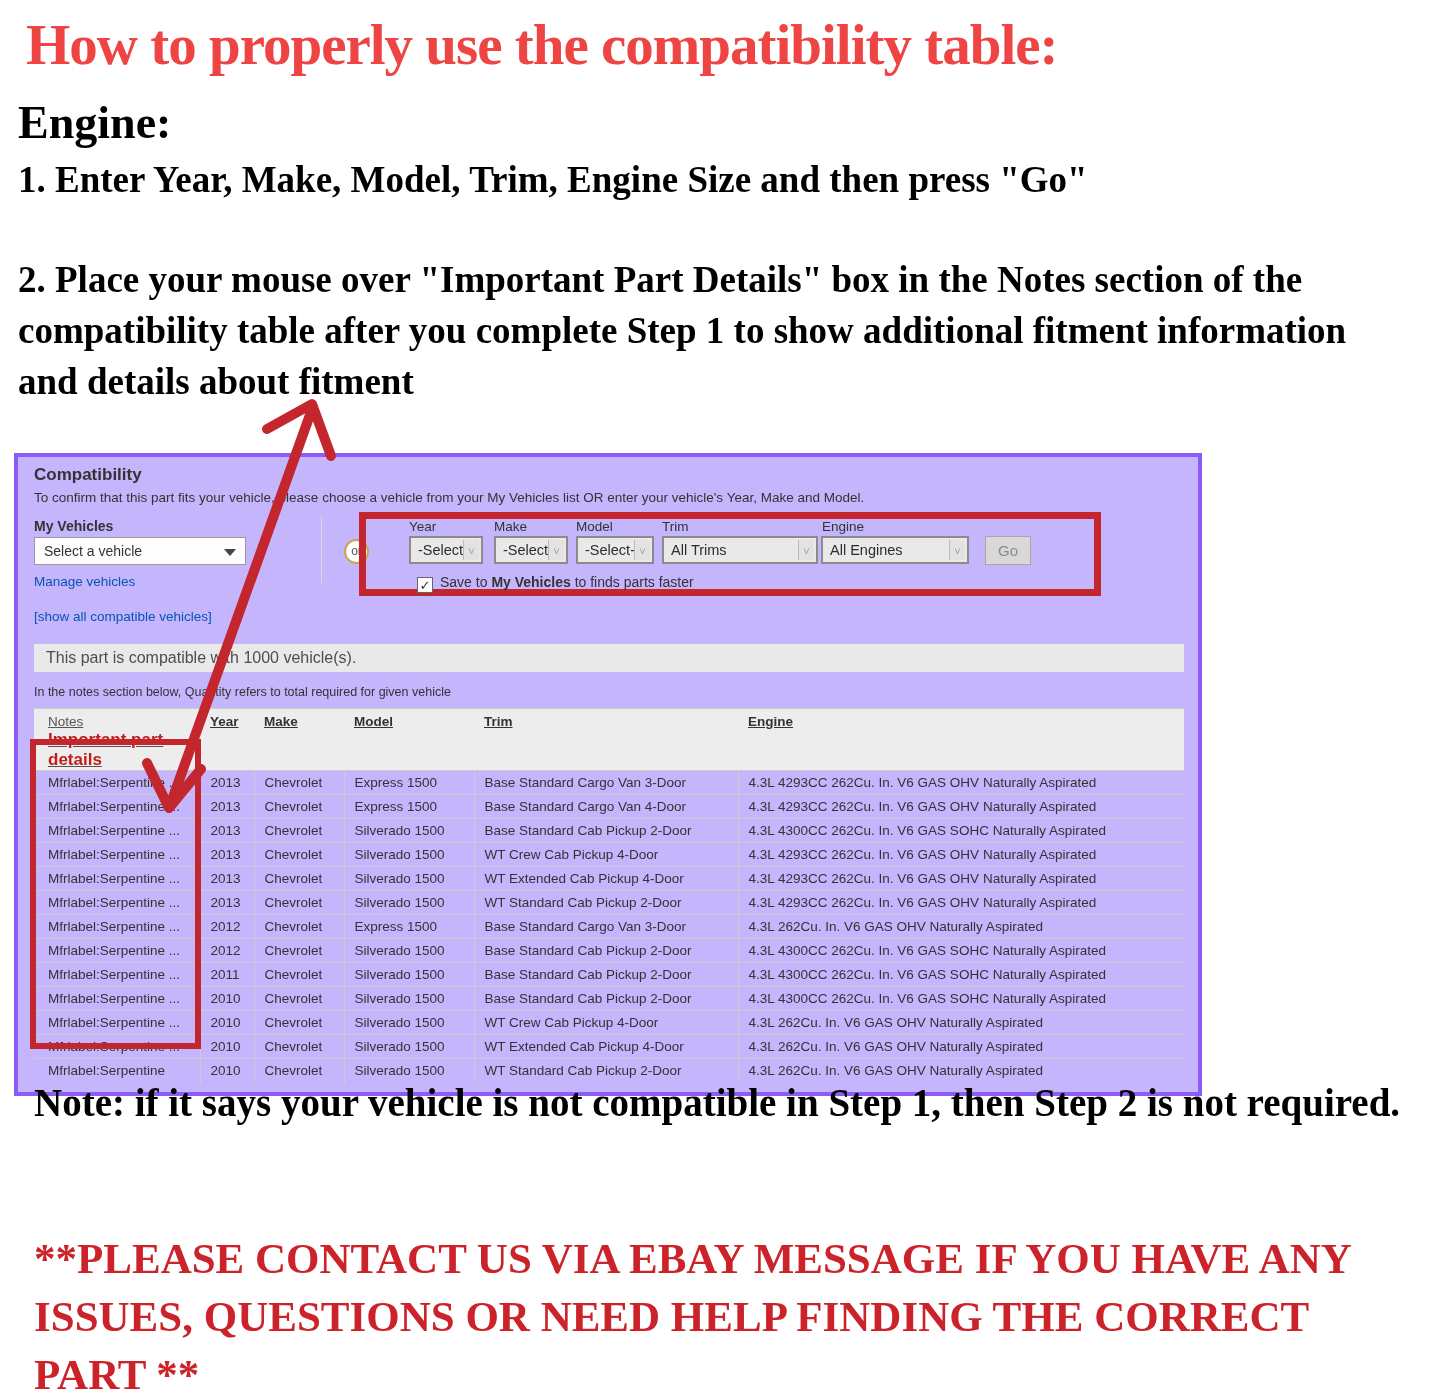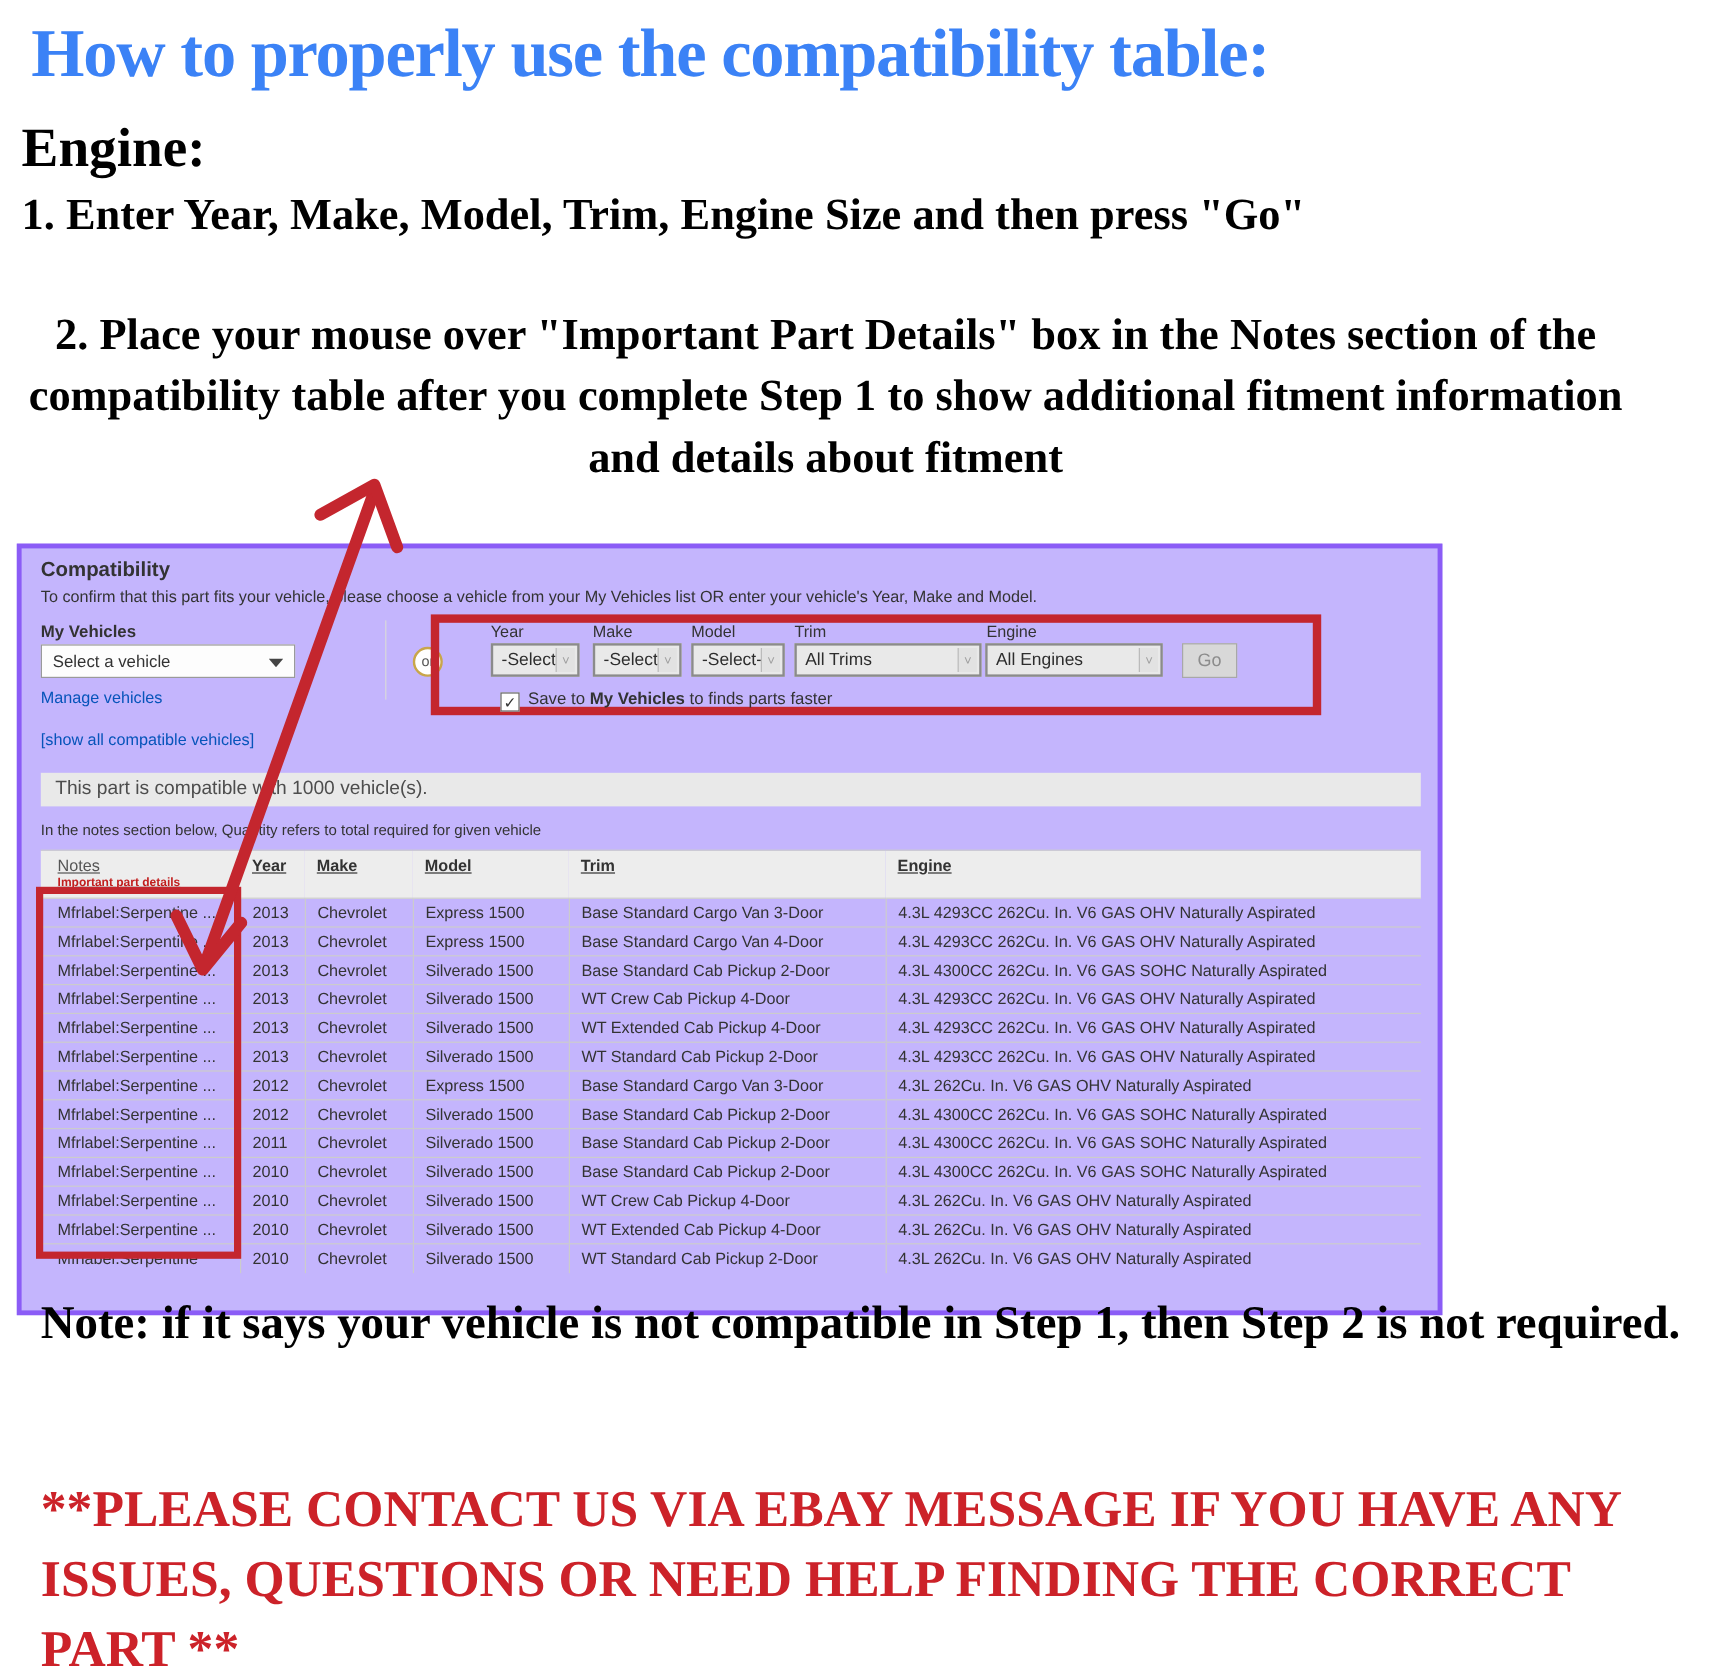--- a/index.html
+++ b/index.html
@@ -7,25 +7,25 @@
   body {
     position:relative;
     width:1445px; height:1393px;
     font-family:"Liberation Sans", sans-serif;
     overflow:hidden;
   }
   
   .serif { font-family:"Liberation Serif","DejaVu Serif",serif; font-weight:bold; }
   #main-title {
     position:absolute; left:26px; top:12px;
-    font-size:57px; letter-spacing:-1px; color:#3b82f6; white-space:nowrap;
+    font-size:57px; letter-spacing:-1px; color:#ef4444; white-space:nowrap;
   }
   #steps-heading { position:absolute; left:18px; top:96px; font-size:46px; color:#000; }
   #step1 { position:absolute; left:18px; top:158px; font-size:37px; color:#000; white-space:nowrap; }
-  #step2 { position:absolute; left:18px; top:254px; font-size:37px; color:#000; width:1340px; line-height:51px;text-align:center; }
+  #step2 { position:absolute; left:18px; top:254px; font-size:37px; color:#000; width:1340px; line-height:51px; }
   #note-text { position:absolute; left:34px; top:1076px; font-size:39px; color:#000; width:1390px; line-height:54px; }
   #contact-text { position:absolute; left:34px; top:1230px; font-size:43px; color:#cc2229; width:1340px; line-height:58px; }
 
   
   #widget {
     position:absolute; left:14px; top:453px; width:1188px; height:643px;
     background:#c4b5fd; border:4px solid #8b5cf6; overflow:hidden;
     font-size:13.5px; color:#333;
   }
   #widget-title { position:absolute; left:16px; top:8px; font-size:17px; font-weight:bold; color:#333; }
@@ -94,21 +94,21 @@
   
   #compat-table {
     position:absolute; left:16px; top:251px; width:1150px;
     border-collapse:collapse; table-layout:fixed; font-size:13.5px; color:#333;
   }
   #compat-table th {
     background:#ededed; text-align:left; font-weight:bold; color:#333;
     height:40px; vertical-align:top; padding:5px 0 0 10px; border-top:1px solid #ccc;text-decoration:underline;
   }
   #compat-table th.th-notes { font-weight:normal; color:#555; padding-left:14px; }
-  .notes-sub { display:block; font-size:10px; font-weight:bold; color:#c11d1d; margin-top:1px; }
+  .notes-sub { display:block; font-size:17px; font-weight:bold; color:#c11d1d; margin-top:1px; }
   #compat-table td {
     height:24px; padding:0 0 0 10px; border-top:1px solid #ccc;
     border-left:1px solid #ccc; white-space:nowrap; overflow:hidden;
   }
   #compat-table td:first-child { border-left:none; padding-left:14px; }
   .col-notes{width:166px;} .col-year{width:54px;} .col-make{width:90px;}
   .col-model{width:130px;} .col-trim{width:264px;} .col-engine{width:446px;}
 
   #notes-red-box {
     position:absolute; left:12px; top:282px; width:171px; height:310px;

